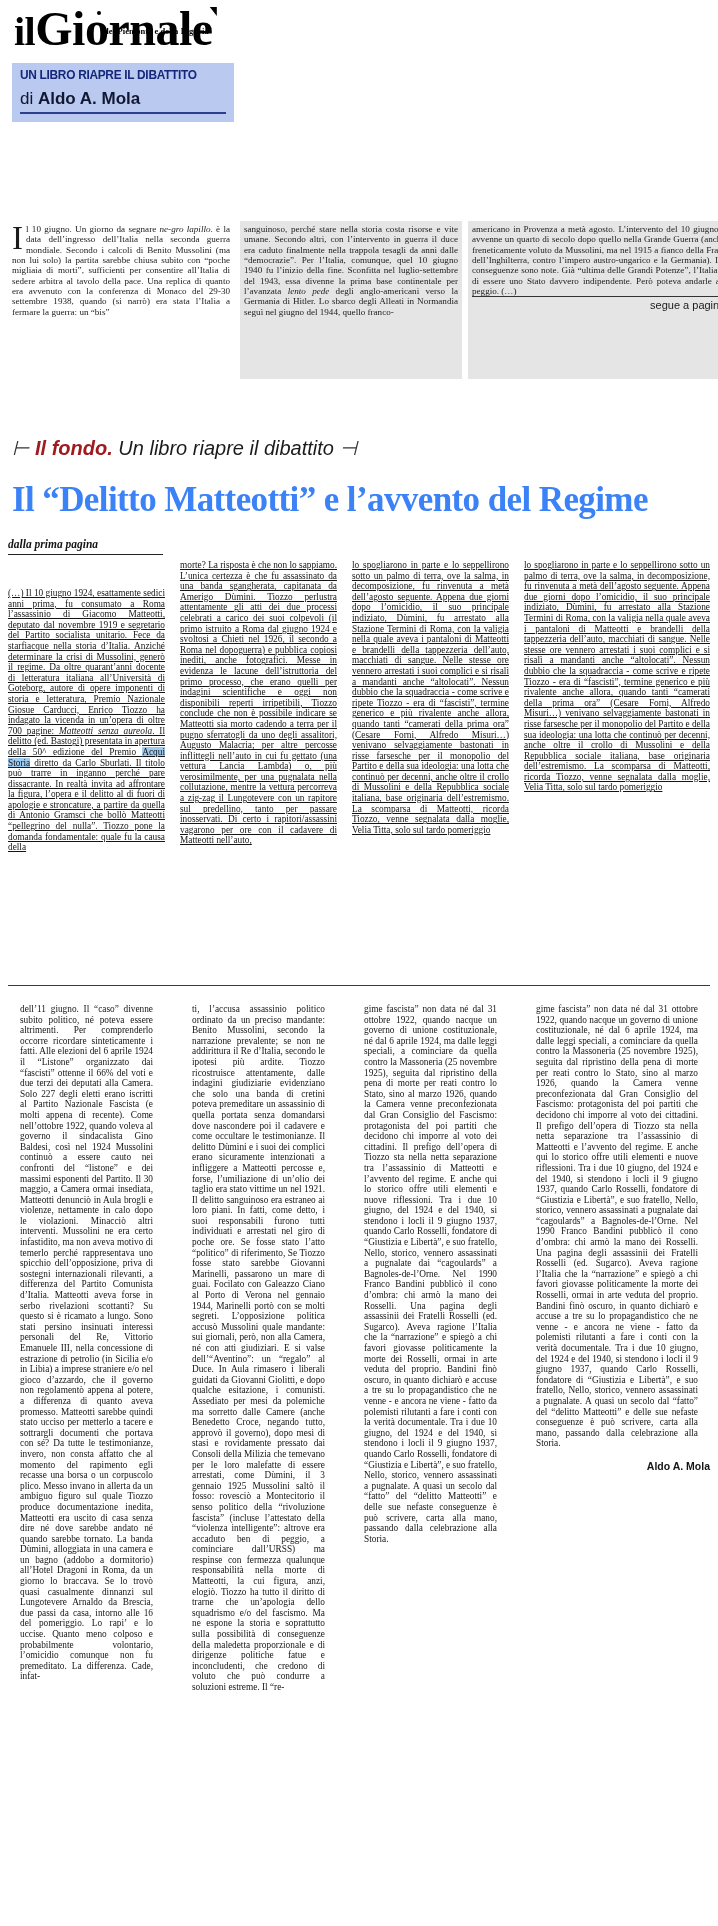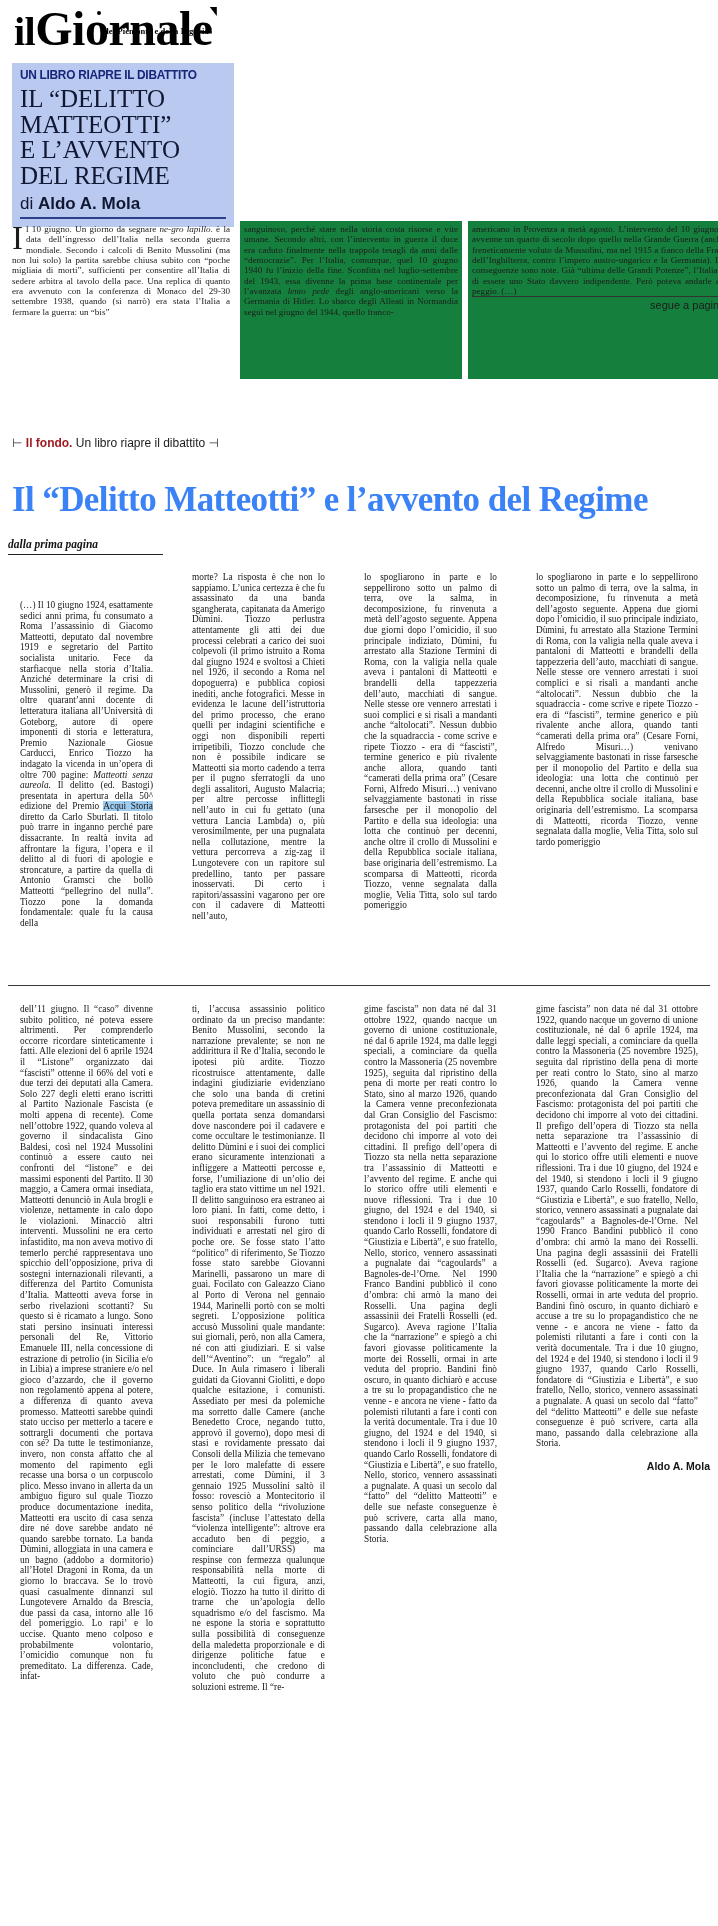--- a/index.html
+++ b/index.html
@@ -56,21 +56,21 @@
     font-size:17px;color:#111733;margin-top:6px;padding-bottom:3px;
     border-bottom:2px solid #2b3f8c;
   }
   .teaser-byline b{font-weight:700;}
 
   
   .toparts{
     position:absolute;left:12px;top:221px;width:694px;height:166px;
   }
   .tcol{
-    position:absolute;top:0;background:#15803d;
+    position:absolute;top:0;background:#e5e5e5;
     font-family:"Liberation Serif", serif;
     font-size:9.1px;line-height:10.35px;text-align:justify;
     color:#1b1b1b;box-sizing:border-box;padding:3px 4px 3px 4px;
     overflow:hidden;
   }
   .tcol-1{left:0;width:222px;height:166px;background:transparent;padding-left:0;}
   .tcol-2{left:228px;width:222px;height:158px;}
   .tcol-3{left:456px;width:276px;height:158px;}
   .tcol p{margin:0;text-indent:0;}
   .dropcap{
@@ -81,21 +81,21 @@
   .segue{
     border-top:1px solid #333;margin-top:0;padding-top:3px;
     text-align:right;font-family:"Liberation Sans", sans-serif;font-size:11px;
   }
   .segue b{font-weight:700;}
 
   
   .fondo{
     position:absolute;left:12px;top:436px;width:694px;
     font-family:"Liberation Sans", sans-serif;
-    font-size:12px;white-space:nowrap;
+    font-size:20px;white-space:nowrap;font-style:italic;
   }
   .fondo .redlab{color:#9e1b20;font-weight:700;}
   .fondo .lab{color:#1b1b1b;font-weight:400;}
   .brk{display:inline-block;color:#333;font-weight:400;}
 
   
   .mainhead{
     position:absolute;left:12px;top:458px;width:700px;
     font-family:"Liberation Serif", serif;
     font-weight:700;font-size:35px;line-height:38px;
@@ -109,21 +109,21 @@
     font-size:11.5px;border-bottom:1.5px solid #222;padding-bottom:4px;
   }
   .upper{
     position:absolute;left:8px;top:560px;width:702px;height:415px;
   }
   .ucol{
     position:absolute;top:0;width:157px;
     font-family:"Liberation Serif", serif;
     font-size:9.3px;line-height:10.6px;text-align:justify;color:#151515;
   }
-  .ucol p{margin:12px;}
+  .ucol p{margin:0;text-decoration:underline;}
   .ucol i{font-style:italic;}
   .u1{left:0;top:28px;height:387px;}
   .u2{left:172px;height:415px;}
   .u3{left:344px;height:415px;}
   .u4{left:516px;width:186px;height:415px;}
   .hl{background:#9ecbf0;}
 
   
   .lower{
     position:absolute;left:8px;top:985px;width:702px;height:900px;
@@ -151,26 +151,20 @@
 
   <div class="masthead">
     <div class="masthead-title">
       <span class="mh-il">il</span><span class="mh-g">Giornale</span>
       <span class="masthead-sub">del Piemonte e della Liguria</span>
     </div>
   </div>
 
   <div class="teaser">
     <div class="teaser-kicker">UN LIBRO RIAPRE IL DIBATTITO</div>
-    <div class="teaser-head">
-      <div>IL “DELITTO</div>
-      <div>MATTEOTTI”</div>
-      <div>E L’AVVENTO</div>
-      <div>DEL REGIME</div>
-    </div>
     <div class="teaser-byline"><span>di </span><b>Aldo A. Mola</b></div>
   </div>
 
   <div class="toparts">
     <div class="tcol tcol-1">
       <p><span class="dropcap">I</span><span>l 10 giugno. Un giorno da segnare </span><i>ne-gro lapillo</i><span>. è la data dell’ingresso dell’Italia nella seconda guerra mondiale. Secondo i calcoli di Benito Mussolini (ma non lui solo) la partita sarebbe chiusa subito con “poche migliaia di morti”, sufficienti per consentire all’Italia di sedere arbitra al tavolo della pace. Una replica di quanto era avvenuto con la conferenza di Monaco del 29-30 settembre 1938, quando (si narrò) era stata l’Italia a fermare la guerra: un “bis”</span></p>
     </div>
     <div class="tcol tcol-2">
       <p><span>sanguinoso, perché stare nella storia costa risorse e vite umane.  Secondo altri, con l’intervento in guerra il duce era caduto finalmente nella trappola tesagli da anni dalle “democrazie”. Per l’Italia, comunque, quel 10 giugno 1940 fu l’inizio della fine. Sconfitta nel luglio-settembre del 1943, essa divenne la prima base continentale per l’avanzata </span><i>lento pede</i><span> degli anglo-americani verso la Germania di Hitler. Lo sbarco degli Alleati in Normandia seguì nel giugno del 1944, quello franco-</span></p>
     </div>

